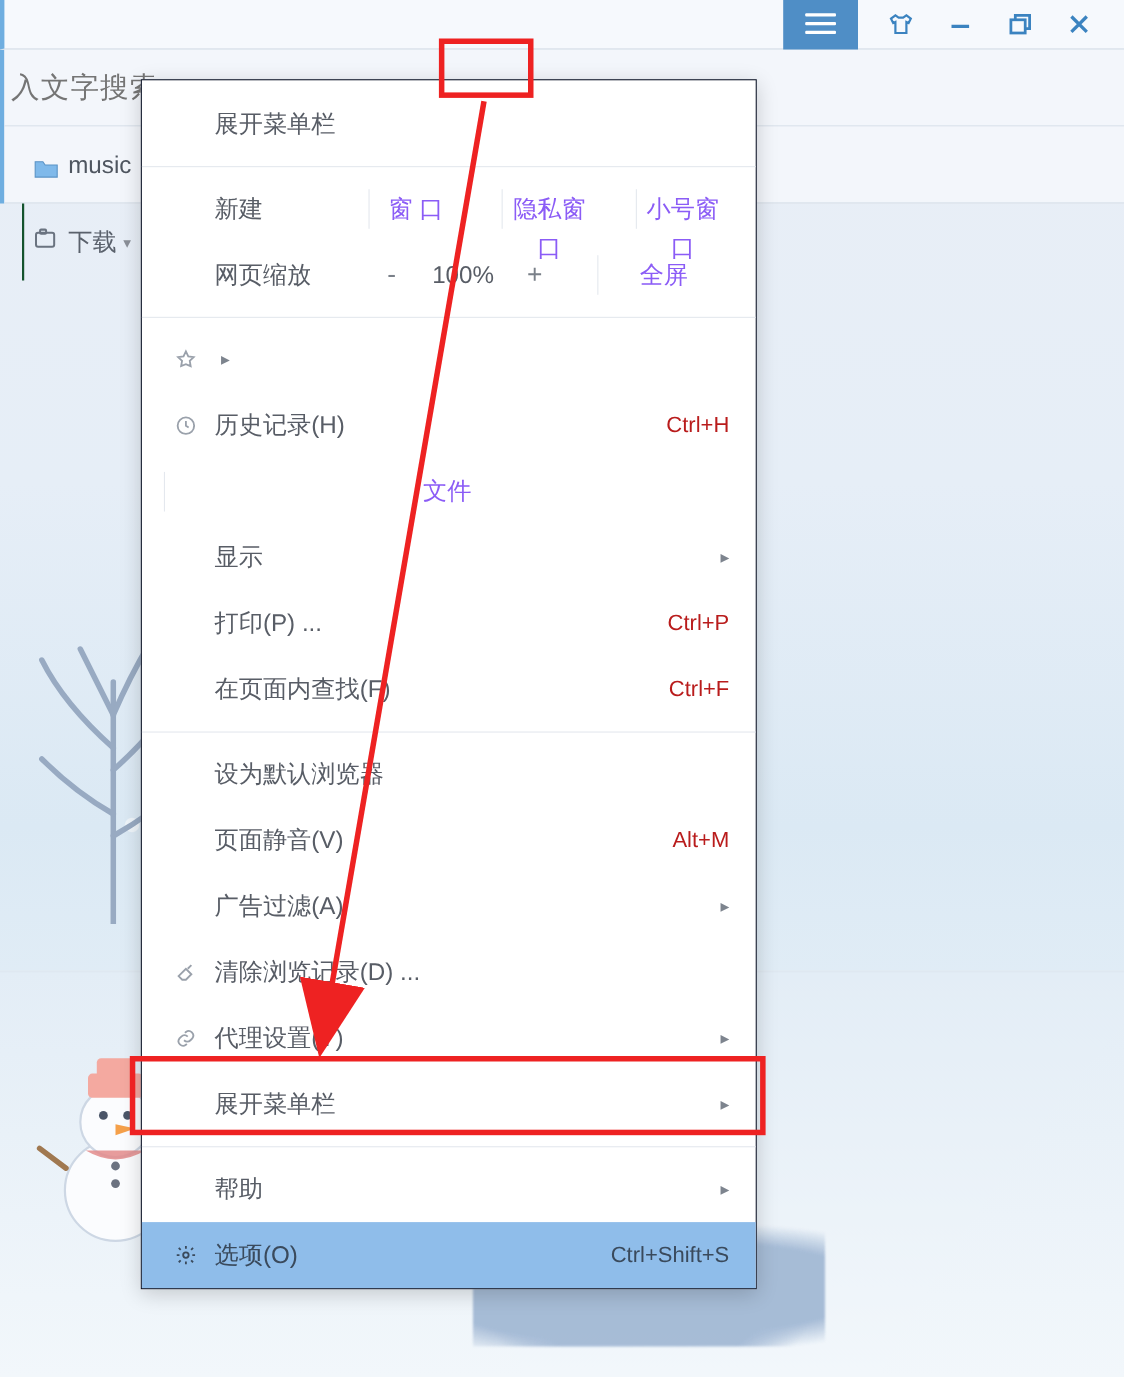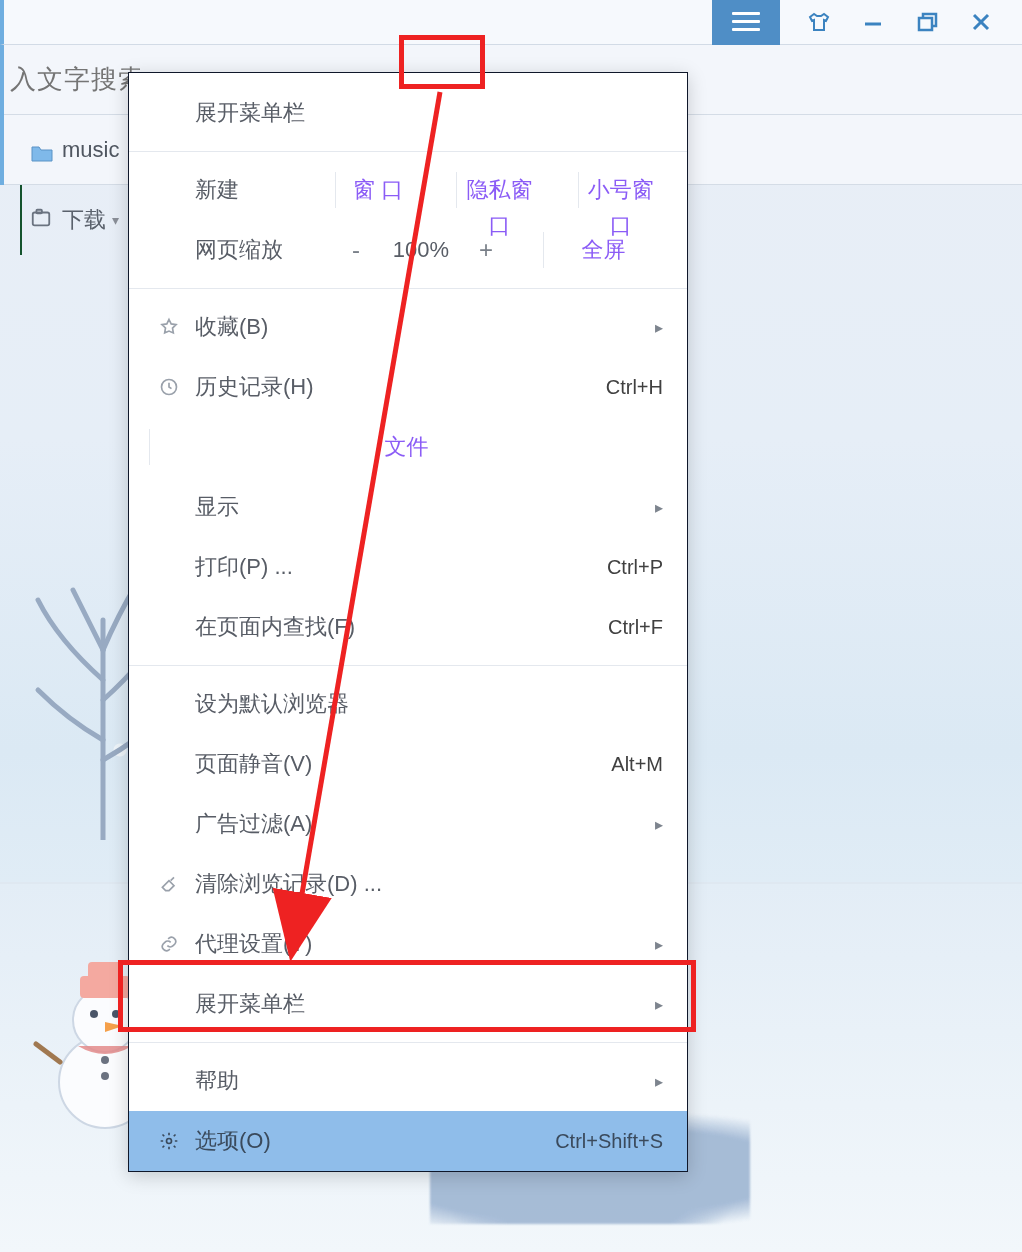--- a/index.html
+++ b/index.html
@@ -145,21 +145,21 @@
     position:relative;
     cursor:pointer;
   }
   .menu .icon-col {
     width:40px; display:flex; align-items:center; justify-content:center; color:#9aa1ab;
   }
   .menu .label {
     flex:1; color:#585d66; font-size:22px; padding-left:6px;
   }
   .menu .shortcut {
-    color:#404040; font-size:20px; min-width:120px; text-align:right;
+    color:#b91c1c; font-size:20px; min-width:120px; text-align:right;
   }
   .menu .arrow {
     color:#7d848e; font-size:16px; width:20px; text-align:right;
   }
   .divider { height:1px; background:#e4e8ee; margin:8px 0; }
 
   .menu .segline {
     display:flex; align-items:center; height:60px; padding-left:20px; padding-right:24px;gap:36px;
   }
   .menu .segline .head {
@@ -325,21 +325,20 @@
   </div>
 
   <div class="divider"></div>
 
   <div class="row">
     <div class="icon-col">
       <svg width="20" height="20" viewBox="0 0 24 24" fill="none" stroke="#9aa1ab" stroke-width="2">
           <path d="M12 3l2.6 5.3 5.9.9-4.3 4.1 1 5.8L12 16.9 6.8 19l1-5.8L3.5 9.2l5.9-.9z"></path>
         </svg>
     </div>
-    <div class="label">收藏(B)</div>
     <div class="arrow">▸</div>
   </div>
 
   <div class="row">
     <div class="icon-col">
       <svg width="20" height="20" viewBox="0 0 24 24" fill="none" stroke="#9aa1ab" stroke-width="2">
           <circle cx="12" cy="12" r="9"></circle>
           <path d="M12 7v5l3 2"></path>
         </svg>
     </div>

